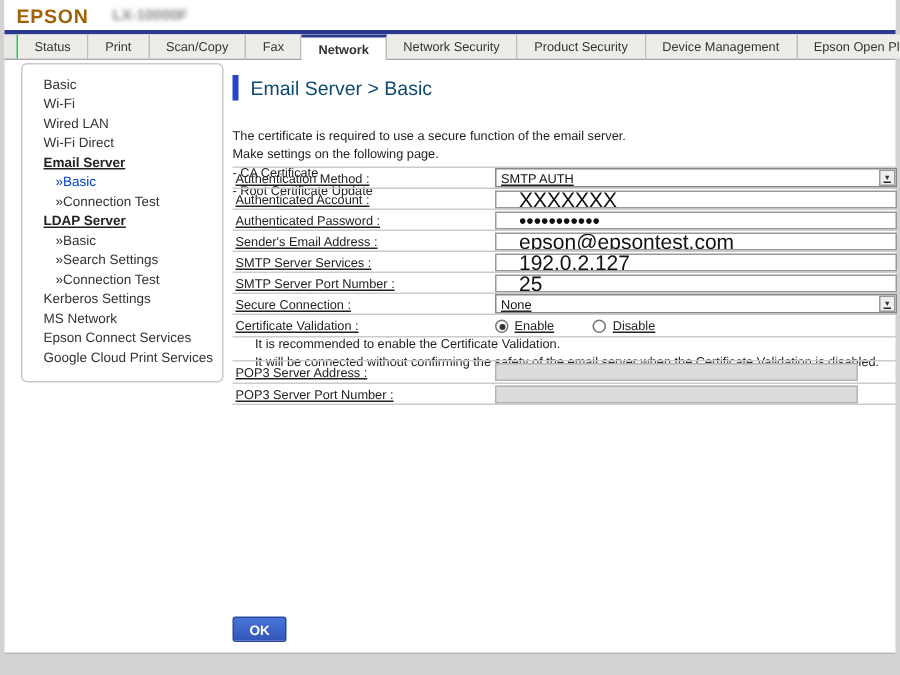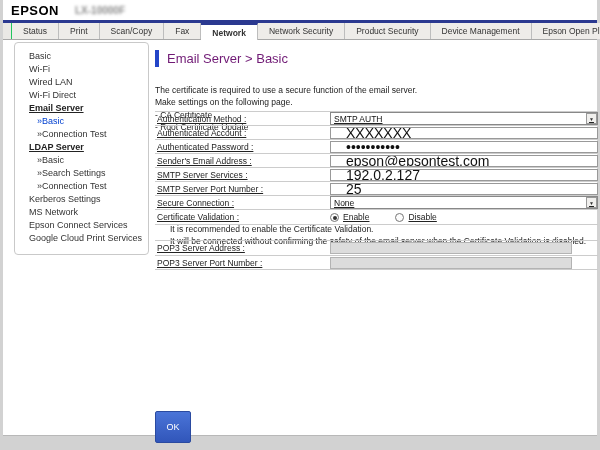--- a/index.html
+++ b/index.html
@@ -3,42 +3,42 @@
 <meta charset="utf-8">
 <style>
   * { margin:0; padding:0; box-sizing:border-box; }
   html,body { width:600px; height:450px; overflow:hidden; }
   body { background:#d2d2d2; font-family:"Liberation Sans", sans-serif; color:#222; position:relative; }
 
   .window { position:absolute; left:3px; top:0; width:594px; height:436px; background:#fff; border-bottom:1px solid #b8b8b8; }
 
   
   .header { position:relative; height:20px; background:#fff; }
-  .logo { position:absolute; left:8px; top:3px; font-size:13px; font-weight:800; letter-spacing:.5px; color:#000000; font-style:normal; }
+  .logo { position:absolute; left:8px; top:3px; font-size:13px; font-weight:800; letter-spacing:.5px; color:#a16207; font-style:normal; }
   .model { position:absolute; left:72px; top:5px; font-size:10px; font-weight:bold; color:#8a8a8a; filter:blur(1.4px); }
   .blueline { position:absolute; left:0; top:20px; width:100%; height:3px; background:#2b3990; }
 
   
   .tabstrip { position:absolute; left:0; top:23px; width:100%; height:17px; background:#eae8e5; border-bottom:1px solid #a8a8a8; display:flex; align-items:stretch; padding-left:8px; }
   .tab { position:relative; font-size:8.5px; color:#333; padding:0 11px; display:flex; align-items:center; background:#eeece9; border-right:1px solid #bdbdbd; cursor:default; white-space:nowrap; }
   .tab:first-child { border-left:1px solid #22c55e; }
   .tab.active { background:#fff; font-weight:bold; border-top:2px solid #2b3990; margin-bottom:-1px; z-index:2; }
   .tabfill { flex:1; }
 
   
   .sidebar { position:absolute; left:11px; top:42px; width:135px; border:1px solid #c9c9c9; border-radius:4px; background:#fff; padding:7px 0 9px 0; }
   .nav-item { font-size:9px; line-height:13px; padding-left:14px; color:#333; cursor:pointer; white-space:nowrap; }
   .nav-section { font-size:9px; line-height:13px; padding-left:14px; color:#222; font-weight:bold; text-decoration:underline; cursor:pointer; }
   .nav-sub { font-size:9px; line-height:13px; padding-left:22px; color:#333; cursor:pointer; }
   .nav-sub.active { color:#0040d0; }
 
   
   .title-row { position:absolute; left:152px; top:50px; display:flex; align-items:center; }
   .title-bar { width:4px; height:17px; background:#2445c8; margin-right:8px; }
-  .title-text { font-size:13px; color:#701a75; }
+  .title-text { font-size:13px; color:#0c4a6e; }
   .desc { position:absolute; left:152px; top:84px; font-size:8.5px; line-height:1.45; color:#222; }
 
   .form1 { position:absolute; left:152px; top:111px; width:443px; }
   .form2 { position:absolute; left:152px; top:240px; width:443px; }
   .frow { display:flex; align-items:center; height:14px; border-top:1px solid #ccc;text-decoration:underline; }
   .form1 .frow:last-child, .form2 .frow { height:15px; }
   .form2 .frow:last-child { border-bottom:1px solid #ccc; }
   .form1 { border-bottom:1px solid #ccc; }
   .flabel { width:175px; font-size:8.5px; color:#222; padding-left:2px; white-space:nowrap; }
   .ffield { flex:1; display:flex; align-items:center; }
@@ -48,21 +48,21 @@
   .selectbox { width:100%; height:13px; border:1px solid #888; background:#fff; display:flex; align-items:center; justify-content:space-between; cursor:pointer; }
   .selectbox .sval { font-size:8.5px; padding-left:3px; color:#111; white-space:nowrap; }
   .selectbox .sbtn { width:11px; height:11px; background:#f0efed; border:1px solid #999; margin-right:0px; display:flex; align-items:center; justify-content:center; font-size:5px; color:#333; }
   .radio-group { display:flex; align-items:center; gap:26px; font-size:8.5px; }
   .radio-opt { display:flex; align-items:center; gap:4px; cursor:pointer; }
   .rdot { width:9px; height:9px; border-radius:50%; border:1px solid #777; background:#fdfdfd; position:relative; }
   .rdot.sel::after { content:""; position:absolute; left:2px; top:2px; width:4px; height:4px; border-radius:50%; background:#333; }
 
   .note { position:absolute; left:167px; top:224px; font-size:8.5px; line-height:1.4; color:#222; white-space:nowrap; }
 
-  .okbtn { position:absolute; left:152px; top:411px; width:36px; height:32px; background:linear-gradient(#4a74d8,#3156ba); border:1px solid #2a4aa0; border-radius:2px; color:#fff; font-size:9px; font-weight:normal; display:flex; align-items:center; justify-content:center; cursor:pointer; font-family:"Liberation Sans", sans-serif;text-align:right; }
+  .okbtn { position:absolute; left:152px; top:411px; width:36px; height:17px; background:linear-gradient(#4a74d8,#3156ba); border:1px solid #2a4aa0; border-radius:2px; color:#fff; font-size:9px; font-weight:bold; display:flex; align-items:center; justify-content:center; cursor:pointer; font-family:"Liberation Sans", sans-serif;text-align:right; }
 </style>
 </head>
 <body>
 
 <div class="window">
 
   <div class="header">
     <span class="logo">EPSON</span>
     <span class="model">LX-10000F</span>
     <div class="blueline"></div>

